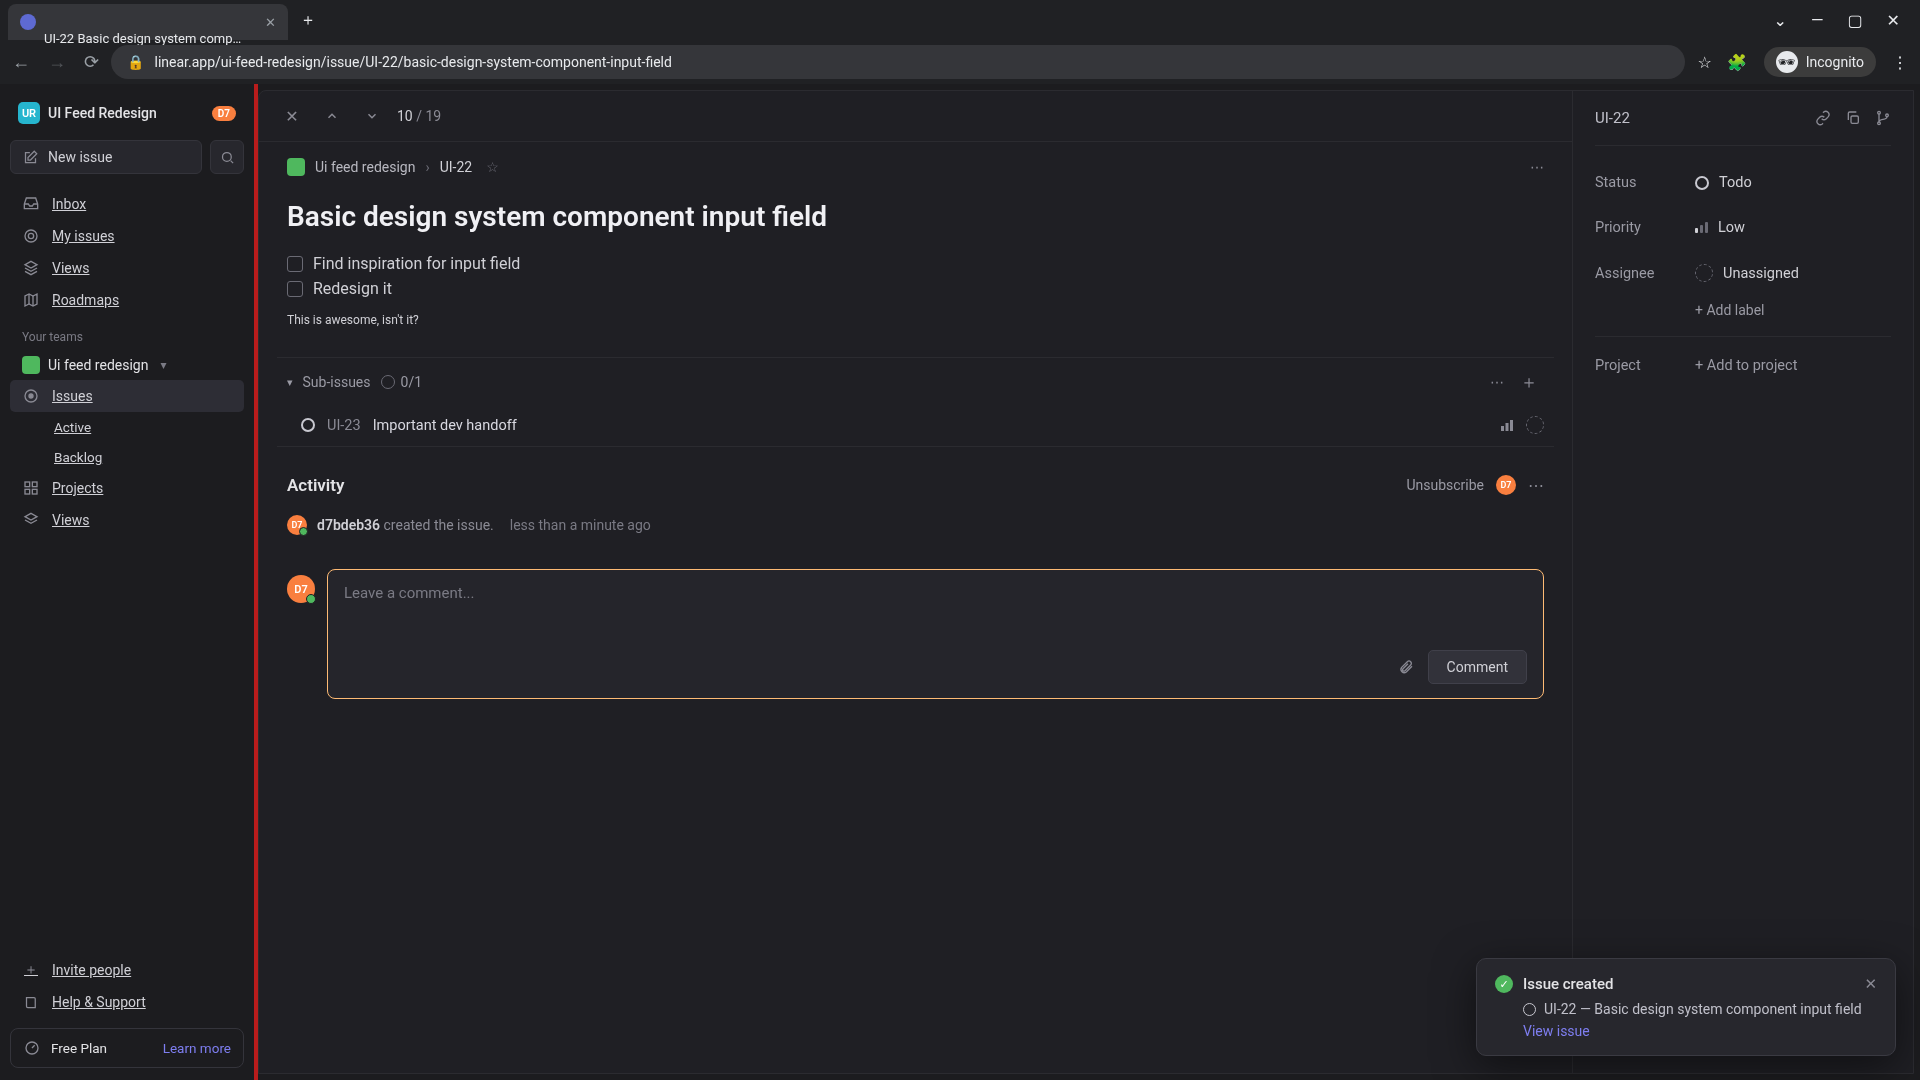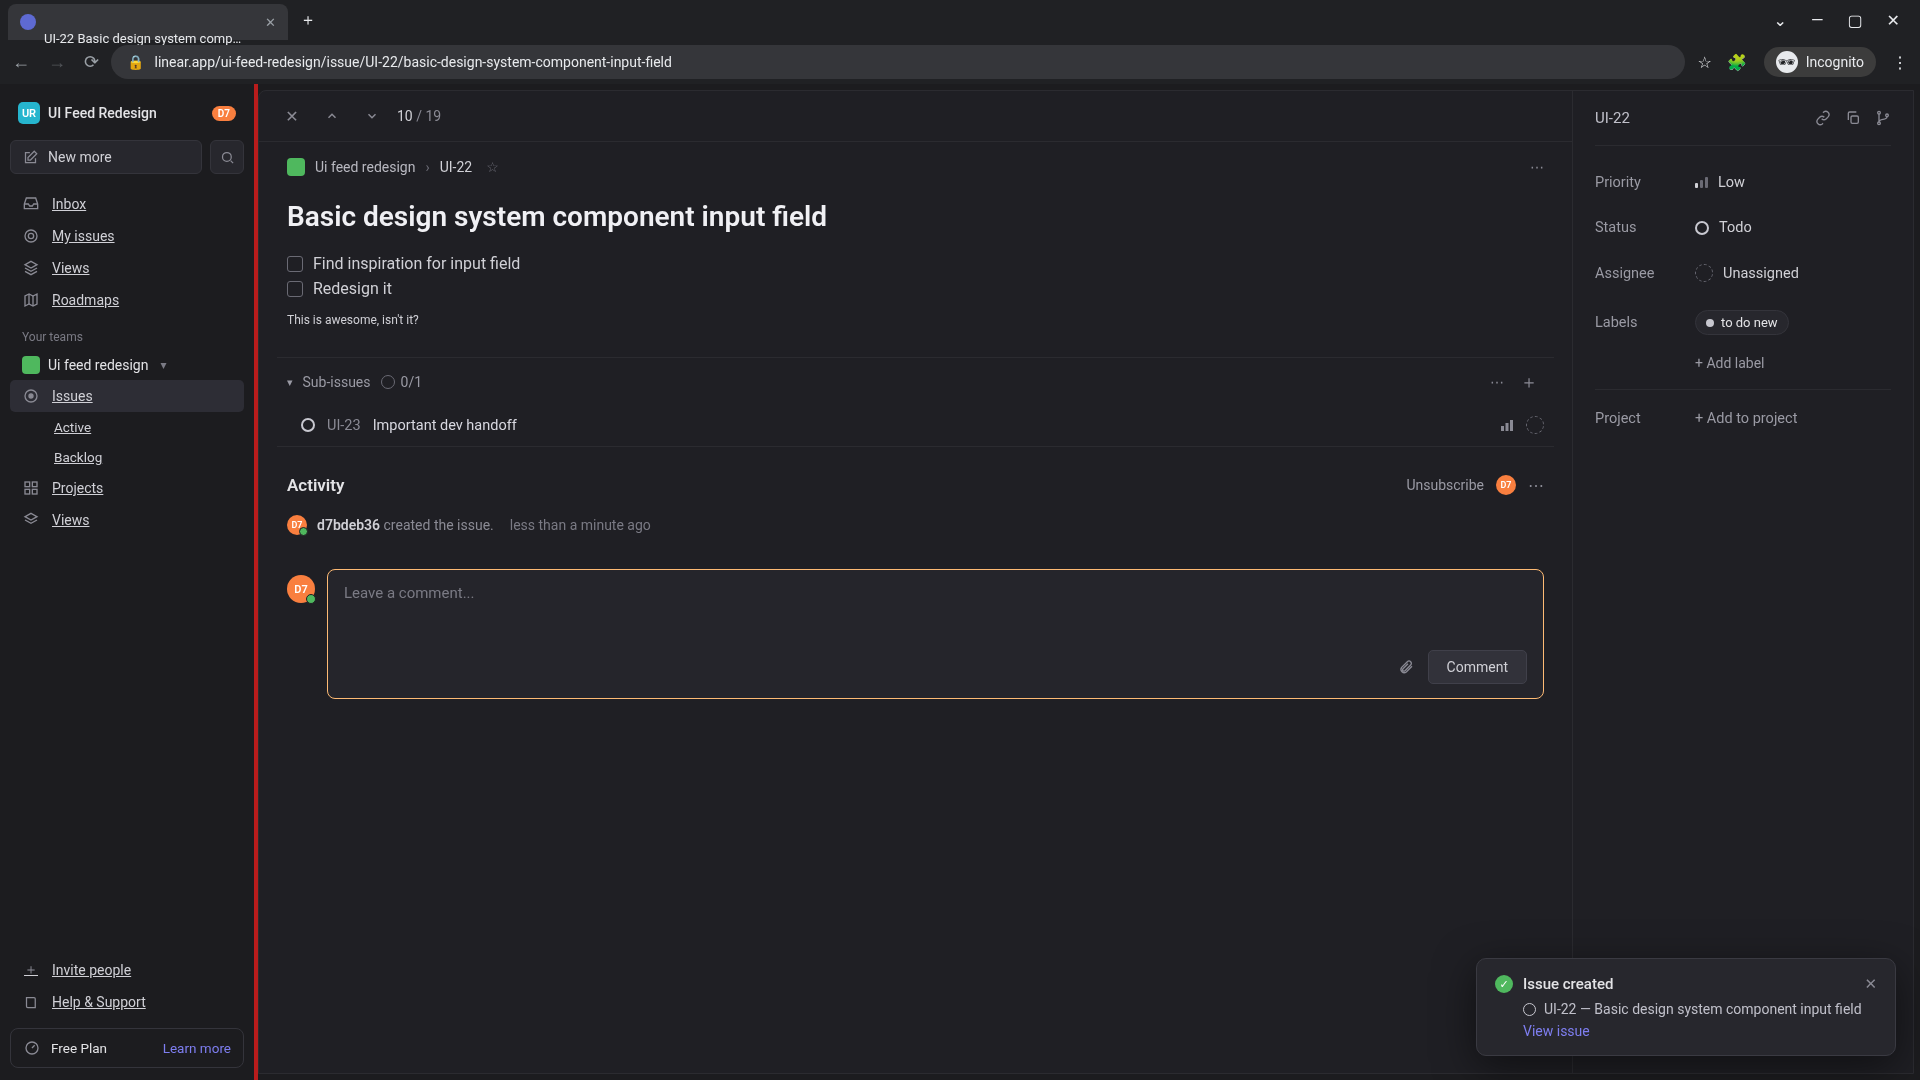--- a/index.html
+++ b/index.html
@@ -178,21 +178,21 @@
       <span class="ws-badge">D7</span>
     </div>
     <div class="new-issue-row">
       <div class="new-issue-btn">
         <span>
             <svg width="15" height="15" viewBox="0 0 24 24" fill="none" stroke="#8a8a94" stroke-width="2">
               <path d="M11 4H4v16h16v-7"></path>
               <path d="M18 2l4 4-10 10H8v-4L18 2z"></path>
             </svg>
           </span>
-        <span>New more</span>
+        <span>New issue</span>
       </div>
       <div class="search-btn">
         <svg width="15" height="15" viewBox="0 0 24 24" fill="none" stroke="currentColor" stroke-width="2">
             <circle cx="11" cy="11" r="7"></circle>
             <path d="M21 21l-4-4"></path>
           </svg>
       </div>
     </div>
     <div class="nav-item">
       <span class="nav-icon">
@@ -408,49 +408,42 @@
         <span class="rp-icon">
             <svg width="16" height="16" viewBox="0 0 24 24" fill="none" stroke="currentColor" stroke-width="2">
               <circle cx="6" cy="4" r="2"></circle>
               <circle cx="6" cy="20" r="2"></circle>
               <circle cx="18" cy="8" r="2"></circle>
               <path d="M6 6v12M18 10c0 6-12 2-12 8"></path>
             </svg>
           </span>
       </div>
       <div class="rp-row">
+        <span class="rp-label">Status</span>
+        <span class="rp-val">
+          <span class="status-ring"></span>
+          <span>Todo</span>
+        </span>
+      </div>
+      <div class="rp-row">
         <span class="rp-label">Priority</span>
         <span class="rp-val">
           <span class="prio-bars">
               <span></span>
               <span></span>
               <span></span>
             </span>
           <span>Low</span>
         </span>
       </div>
       <div class="rp-row">
-        <span class="rp-label">Status</span>
-        <span class="rp-val">
-          <span class="status-ring"></span>
-          <span>Todo</span>
-        </span>
-      </div>
-      <div class="rp-row">
         <span class="rp-label">Assignee</span>
         <span class="rp-val">
           <span class="assignee-ring"></span>
           <span>Unassigned</span>
-        </span>
-      </div>
-      <div class="rp-row">
-        <span class="rp-label">Labels</span>
-        <span class="label-pill">
-          <span class="label-dot"></span>
-          <span>to do new</span>
         </span>
       </div>
       <div class="add-label">+ Add label</div>
       <div class="rp-row">
         <span class="rp-label">Project</span>
         <span class="rp-val add-project">+ Add to project</span>
       </div>
     </aside>
   </main>
 </div>

